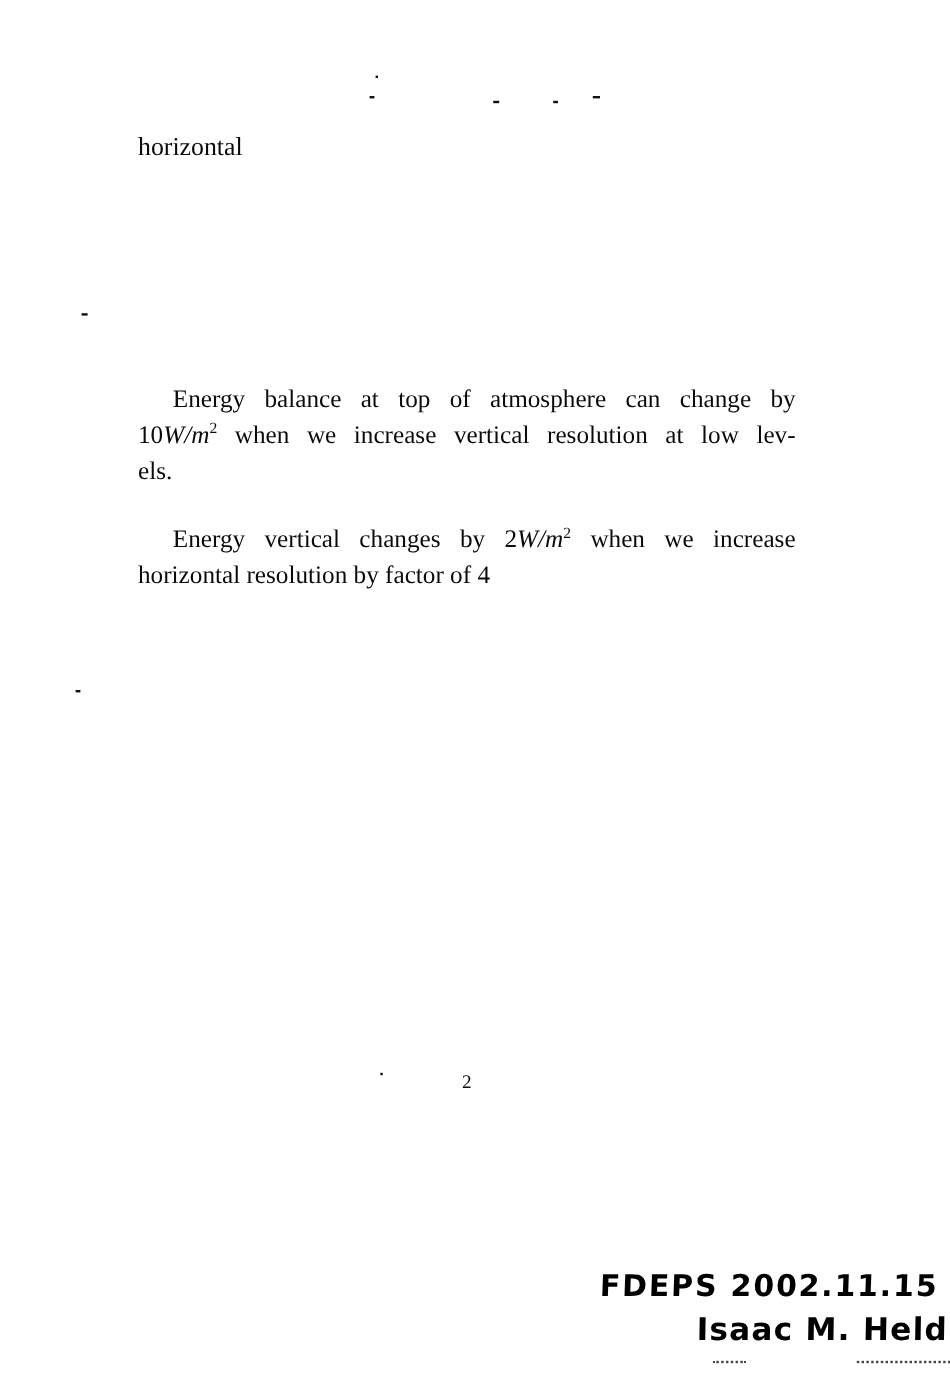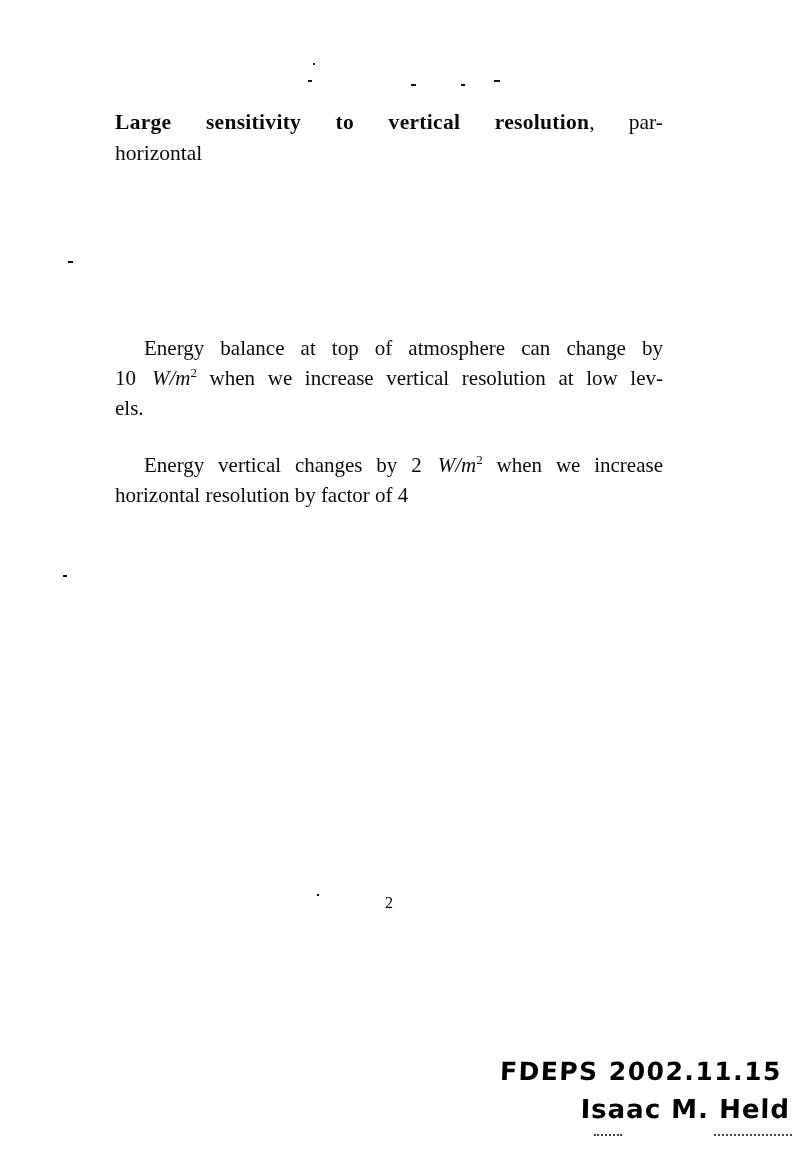--- a/index.html
+++ b/index.html
@@ -59,22 +59,22 @@
     width: 548px;
     font-size: 21px;
     line-height: 30px;
   }
   .para1 { top: 317px; }
   .para2 { top: 434px; }
   .pline-just {
     text-align: justify;
     text-align-last: justify;
   }
-  .indent { padding-left: 29px; margin-top: 16px; }
-  .math-it { font-style: italic; padding-left: 16px; }
+  .indent { padding-left: 29px; }
+  .math-it { font-style: italic; }
   sup.exp {
     font-size: 13px;
     vertical-align: super;
     line-height: 0;
   }
 
   
   .page-number {
     position: absolute;
     top: 894px;
@@ -131,23 +131,20 @@
   .sp6 { top: 261px; left: 68px;  width: 5px; height: 2px; }
   .sp7 { top: 575px; left: 63px;  width: 4px; height: 2px; }
   .sp8 { top: 894px; left: 317px; width: 2px; height: 2px; }
 </style>
 </head>
 <body>
 
 <div class="page">
 
   <div class="heading">
-    <div class="line1">
-      <span class="bold">Large sensitivity to vertical resolution</span><span>, par-</span>
-    </div>
     <div class="line2">horizontal</div>
   </div>
 
 
   <div class="para para1">
     <div class="pline-just indent">Energy balance at top of atmosphere can change by</div>
     <div class="pline-just">
       <span>10</span><span class="math-it">W/m</span><sup class="exp">2</sup><span> when we increase vertical resolution at low lev-</span>
     </div>
     <div>els.</div>

